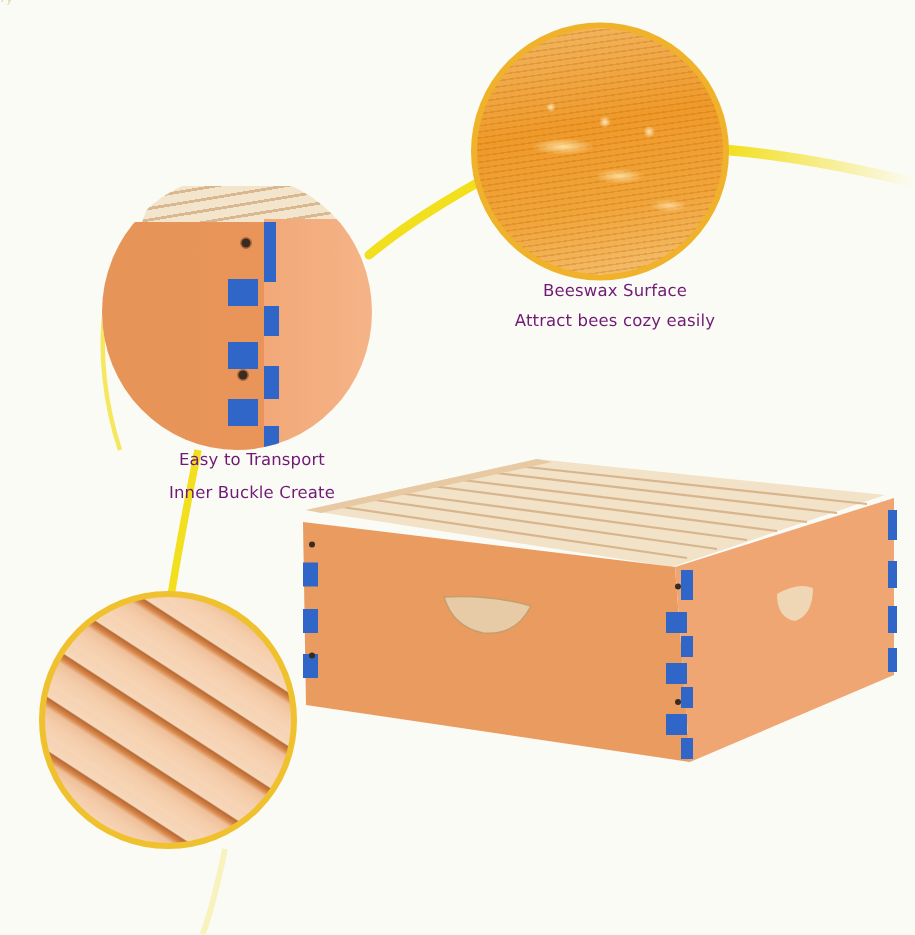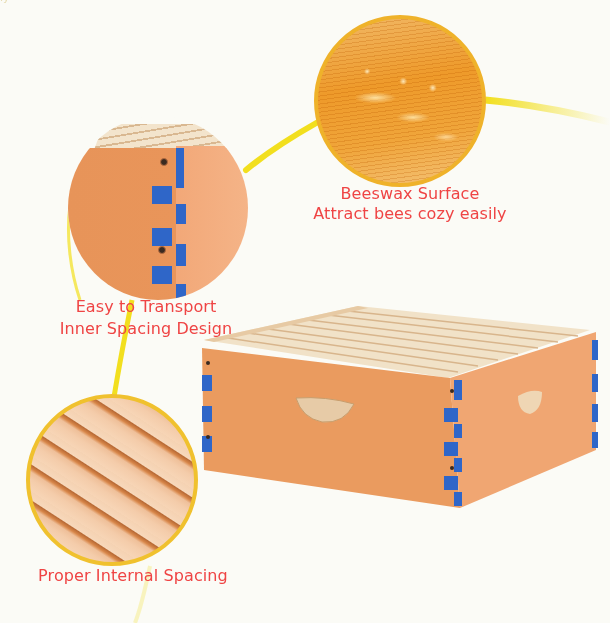--- a/index.html
+++ b/index.html
@@ -2,21 +2,21 @@
 <html><head>
 <meta charset="utf-8">
 <style>
   html, body { margin: 0; padding: 0; }
   body {
     width: 610px; height: 623px; position: relative; overflow: hidden;
     background: #fbfbf6;
     font-family: "DejaVu Sans", "Liberation Sans", sans-serif;
   }
   .caption {
-    position: absolute; color: #ef4444; font-size: 16px; line-height: 20px;
+    position: absolute; color: #701a75; font-size: 11px; line-height: 20px;
     text-align: center; white-space: nowrap; letter-spacing: 0.1px;
   }
   .top-fragment {
     position: absolute; left: 0; top: -9px; width: 270px; height: 12px;
     color: #d9c783; font-size: 11px; opacity: 0.6; overflow: hidden; white-space: nowrap;
   }
   .arc-svg { position: absolute; left: 0; top: 0; }
   .circle {
     position: absolute; border-radius: 50%; overflow: hidden;
     box-sizing: border-box;
@@ -98,28 +98,27 @@
   <div class="joint" style="left:108px; top:32px; width:8px; height:40px;"></div>
   <div class="joint" style="left:84px; top:70px;"></div>
   <div class="joint" style="left:108px; top:88px; width:10px; height:20px;"></div>
   <div class="joint" style="left:84px; top:112px;"></div>
   <div class="joint" style="left:108px; top:128px; width:10px; height:22px;"></div>
   <div class="joint" style="left:84px; top:150px;"></div>
   <div class="joint" style="left:108px; top:168px; width:10px; height:16px;"></div>
   <div class="screw" style="left:92px; top:42px;"></div>
   <div class="screw" style="left:90px; top:130px;"></div>
 </div>
-<div class="caption" style="left:46px; top:296px; width:200px; line-height:22px;">
+<div class="caption" style="left:68px; top:296px; width:200px; line-height:22px;">
   <div>Easy to Transport</div>
-  <div>Inner Spacing Design</div>
+  <div>Inner Buckle Create</div>
 </div>
 
 <div class="circle c-slats"></div>
 <div class="caption" style="left:18px; top:566px; width:230px;">
-  <div>Proper Internal Spacing</div>
 </div>
 
 <svg class="box" width="412" height="210" viewBox="0 0 412 210">
 
   <polygon points="6,40 160,6 392,30 250,78" fill="#f1e2c8"></polygon>
   <g stroke="#d8b58c" stroke-width="1.5">
     <line x1="30" y1="38" x2="260" y2="72"></line>
     <line x1="50" y1="33" x2="280" y2="66"></line>
     <line x1="70" y1="29" x2="300" y2="60"></line>
     <line x1="90" y1="24" x2="320" y2="54"></line>

